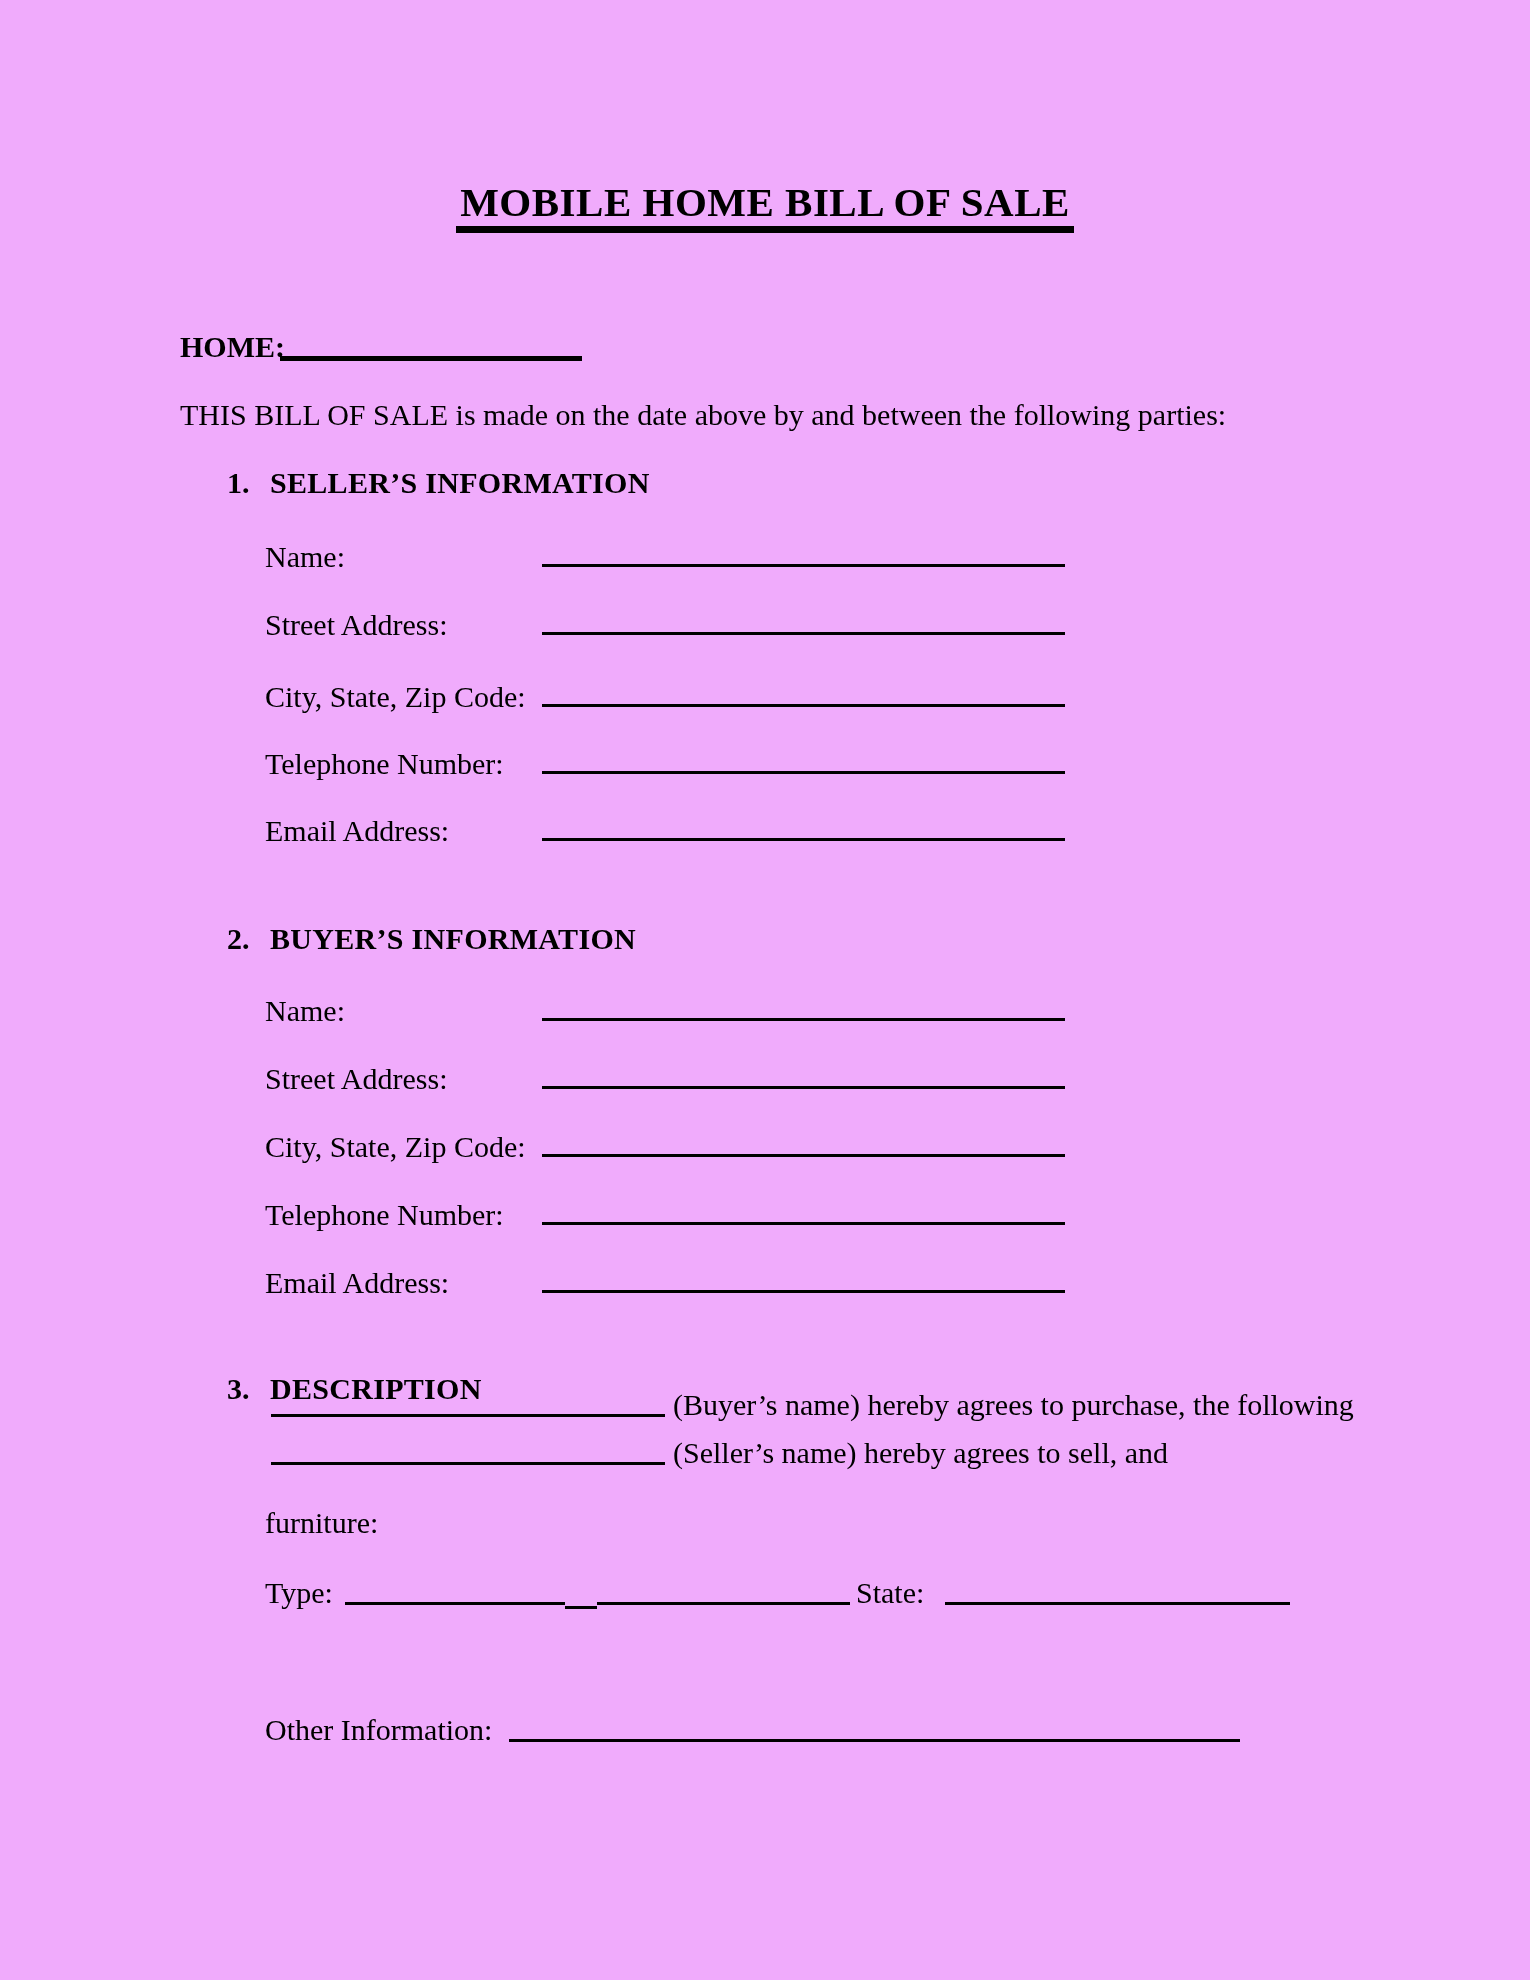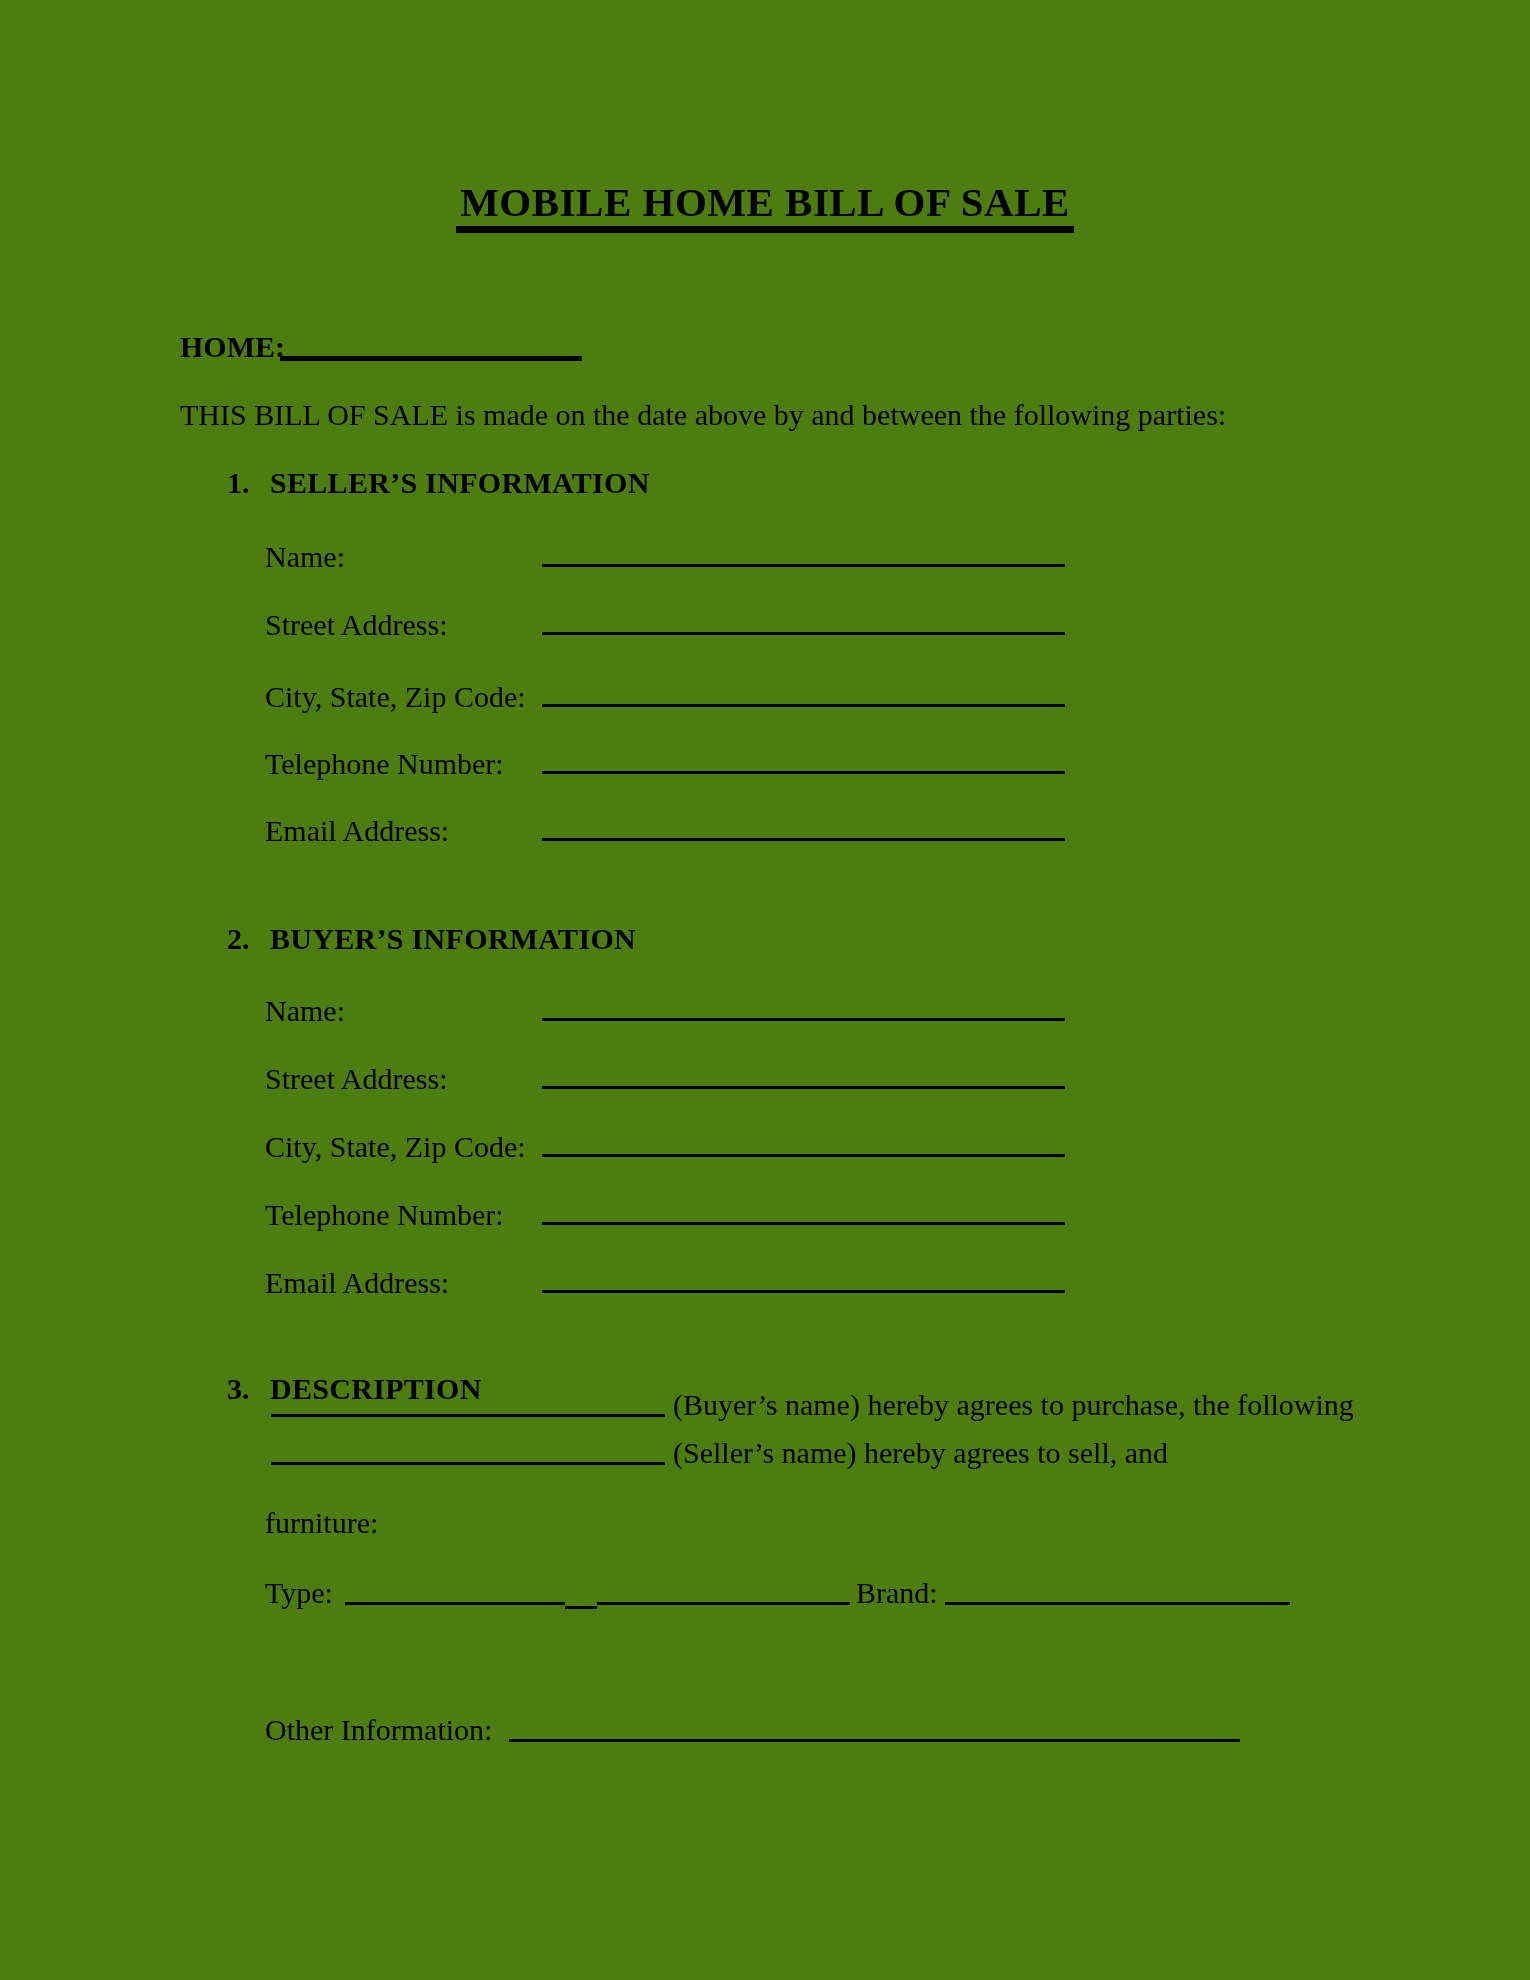--- a/index.html
+++ b/index.html
@@ -1,20 +1,20 @@
 <!DOCTYPE html>
 <html><head>
 <meta charset="utf-8">
 <style>
   html,body{margin:0;padding:0;background:#ffffff;}
   .page{
     position:relative;
     width:1530px;
     height:1980px;
-    background:#4d7c0f;
+    background:#f0abfc;
     color:#000;
     font-family:"Liberation Serif","DejaVu Serif",serif;
     font-size:30px;
     line-height:34px;
     overflow:hidden;
   }
   .abs{position:absolute;}
   .title-wrap{top:182px;left:0;width:100%;text-align:center;}
   .title{
     display:inline-block;
@@ -120,21 +120,21 @@
     <span class="abs dline" style="left:271px;top:0;width:394px;"></span>
     <span class="dtext" style="left:673px;">(Buyer’s name) hereby agrees to purchase, the following</span>
   </div>
   <div class="abs" style="top:1506px;left:265px;">furniture:</div>
 
   <div class="abs" style="top:1576px;left:0;width:100%;height:36px;">
     <span class="dtext" style="left:265px;">Type:</span>
     <span class="abs dline" style="left:345px;top:0;width:220px;"></span>
     <span class="abs lowdash" style="left:565px;top:0;width:32px;"></span>
     <span class="abs dline" style="left:597px;top:0;width:253px;"></span>
-    <span class="dtext" style="left:856px;">Brand:</span>
+    <span class="dtext" style="left:856px;">State:</span>
     <span class="abs dline" style="left:945px;top:0;width:345px;"></span>
   </div>
 
 
   <div class="abs" style="top:1713px;left:0;width:100%;height:36px;">
     <span class="dtext" style="left:265px;">Other Information:</span>
     <span class="abs dline" style="left:509px;top:0;width:731px;"></span>
   </div>
 
 </div>

